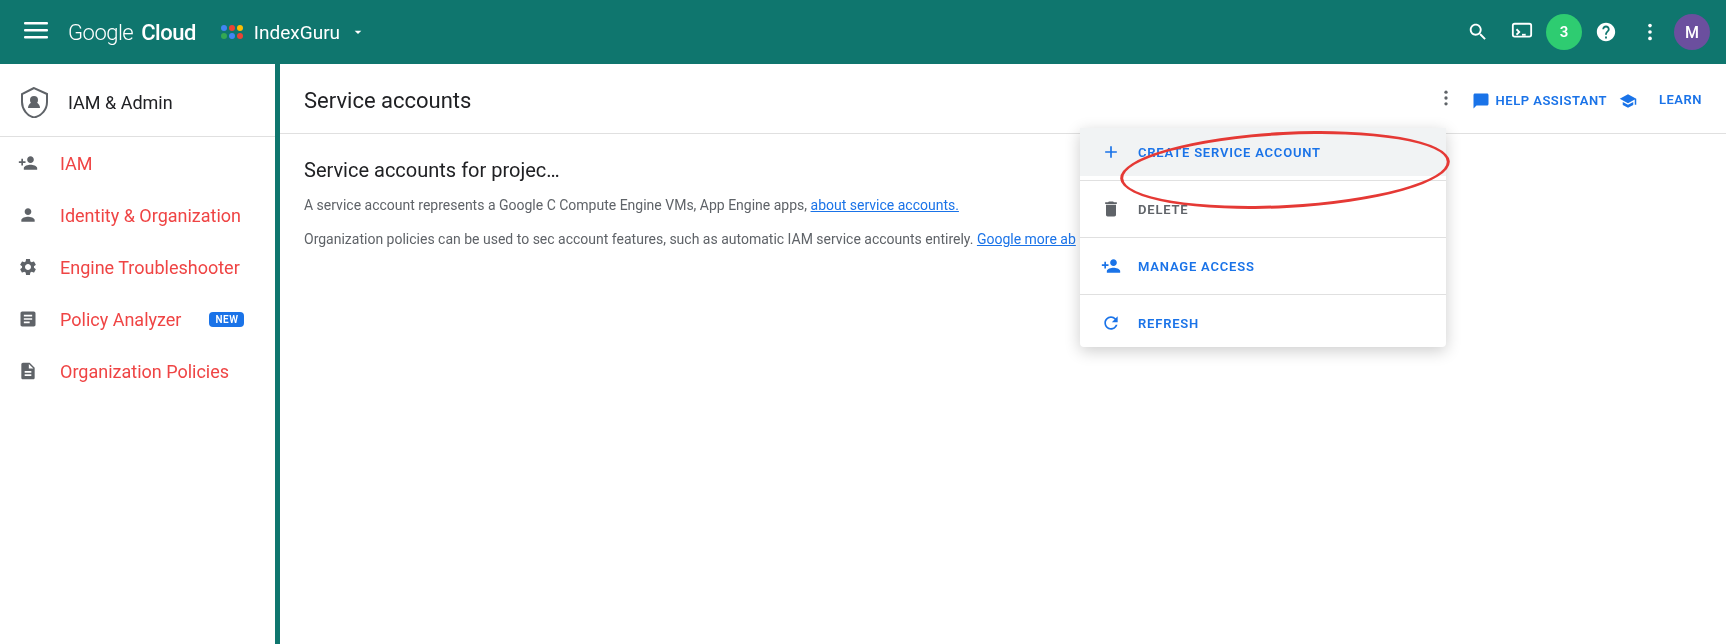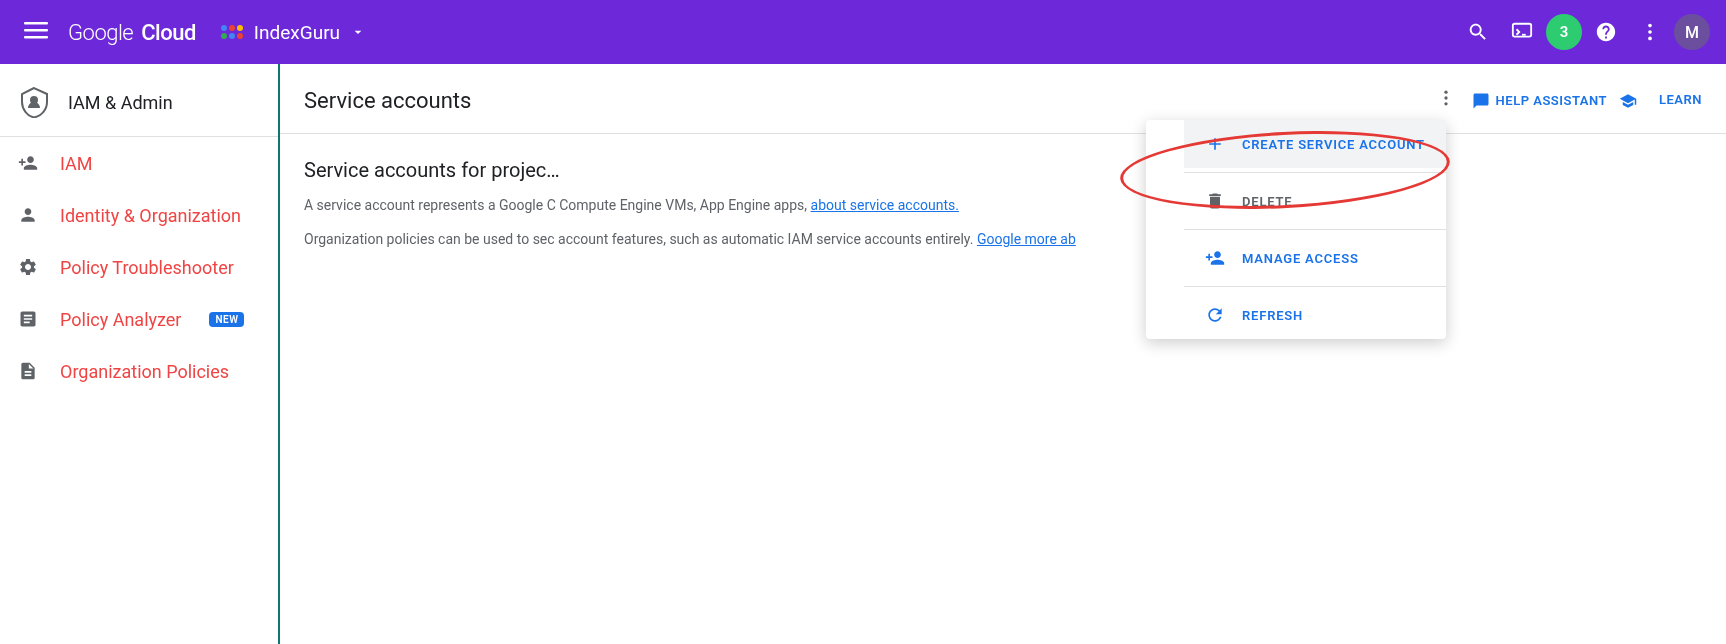--- a/index.html
+++ b/index.html
@@ -1,20 +1,20 @@
 <!DOCTYPE html>
 <html><head>
   <meta charset="utf-8">
   <style>
     * { margin: 0; padding: 0; box-sizing: border-box; }
     body { font-family: 'Google Sans', Roboto, Arial, sans-serif; width: 1726px; height: 644px; overflow: hidden; background: #f8f9fa; }
 
     
     .top-nav {
-      background: #6d28d9;
+      background: #0f766e;
       height: 64px;
       display: flex;
       align-items: center;
       padding: 0 16px;
       gap: 12px;
     }
     .nav-hamburger {
       color: white;
       font-size: 20px;
       cursor: pointer;
@@ -85,21 +85,21 @@
     
     .main-layout {
       display: flex;
       height: calc(644px - 64px);
     }
 
     
     .sidebar {
       width: 280px;
       background: white;
-      border-right: 2px solid #0f766e;
+      border-right: 5px solid #0f766e;
       overflow-y: auto;
       flex-shrink: 0;
     }
     .sidebar-header {
       display: flex;
       align-items: center;
       gap: 16px;
       padding: 20px 16px 16px 16px;
       border-bottom: 1px solid #e0e0e0;
     }
@@ -214,28 +214,27 @@
     }
     .section-link {
       color: #1a73e8;
       text-decoration: underline;
       cursor: pointer;
     }
 
     
     .dropdown-overlay {
       position: absolute;
-      top: 56px;
+      top: 64px;
       right: 280px;
       background: white;
       box-shadow: 0 4px 16px rgba(0,0,0,0.2);
       border-radius: 4px;
-      width: 300px;
+      width: 366px;
       z-index: 100;
-      padding-left: 38px;
     }
     .dropdown-item {
       display: flex;
       align-items: center;
       gap: 16px;
       padding: 14px 20px;
       cursor: pointer;
       font-size: 13px;
       font-weight: 600;
       color: #1a73e8;
@@ -378,21 +377,21 @@
       </div>
       <span class="sidebar-item-label">Identity &amp; Organization</span>
     </div>
 
     <div class="sidebar-item">
       <div class="sidebar-item-icon">
         <svg width="20" height="20" viewBox="0 0 24 24" fill="#5f6368">
           <path d="M19.14 12.94c.04-.3.06-.61.06-.94 0-.32-.02-.64-.07-.94l2.03-1.58c.18-.14.23-.41.12-.61l-1.92-3.32c-.12-.22-.37-.29-.59-.22l-2.39.96c-.5-.38-1.03-.7-1.62-.94l-.36-2.54c-.04-.24-.24-.41-.48-.41h-3.84c-.24 0-.43.17-.47.41l-.36 2.54c-.59.24-1.13.57-1.62.94l-2.39-.96c-.22-.08-.47 0-.59.22L2.74 8.87c-.12.21-.08.47.12.61l2.03 1.58c-.05.3-.09.63-.09.94s.02.64.07.94l-2.03 1.58c-.18.14-.23.41-.12.61l1.92 3.32c.12.22.37.29.59.22l2.39-.96c.5.38 1.03.7 1.62.94l.36 2.54c.05.24.24.41.48.41h3.84c.24 0 .44-.17.47-.41l.36-2.54c.59-.24 1.13-.56 1.62-.94l2.39.96c.22.08.47 0 .59-.22l1.92-3.32c.12-.22.07-.47-.12-.61l-2.01-1.58zM12 15.6c-1.98 0-3.6-1.62-3.6-3.6s1.62-3.6 3.6-3.6 3.6 1.62 3.6 3.6-1.62 3.6-3.6 3.6z"></path>
         </svg>
       </div>
-      <span class="sidebar-item-label">Policy Troubleshooter</span>
+      <span class="sidebar-item-label">Engine Troubleshooter</span>
     </div>
 
     <div class="sidebar-item">
       <div class="sidebar-item-icon">
         <svg width="20" height="20" viewBox="0 0 24 24" fill="#5f6368">
           <path d="M19 3H5c-1.1 0-2 .9-2 2v14c0 1.1.9 2 2 2h14c1.1 0 2-.9 2-2V5c0-1.1-.9-2-2-2zm-5 14H7v-2h7v2zm3-4H7v-2h10v2zm0-4H7V7h10v2z"></path>
         </svg>
       </div>
       <span class="sidebar-item-label">Policy Analyzer</span>
       <span class="badge-new">NEW</span>

